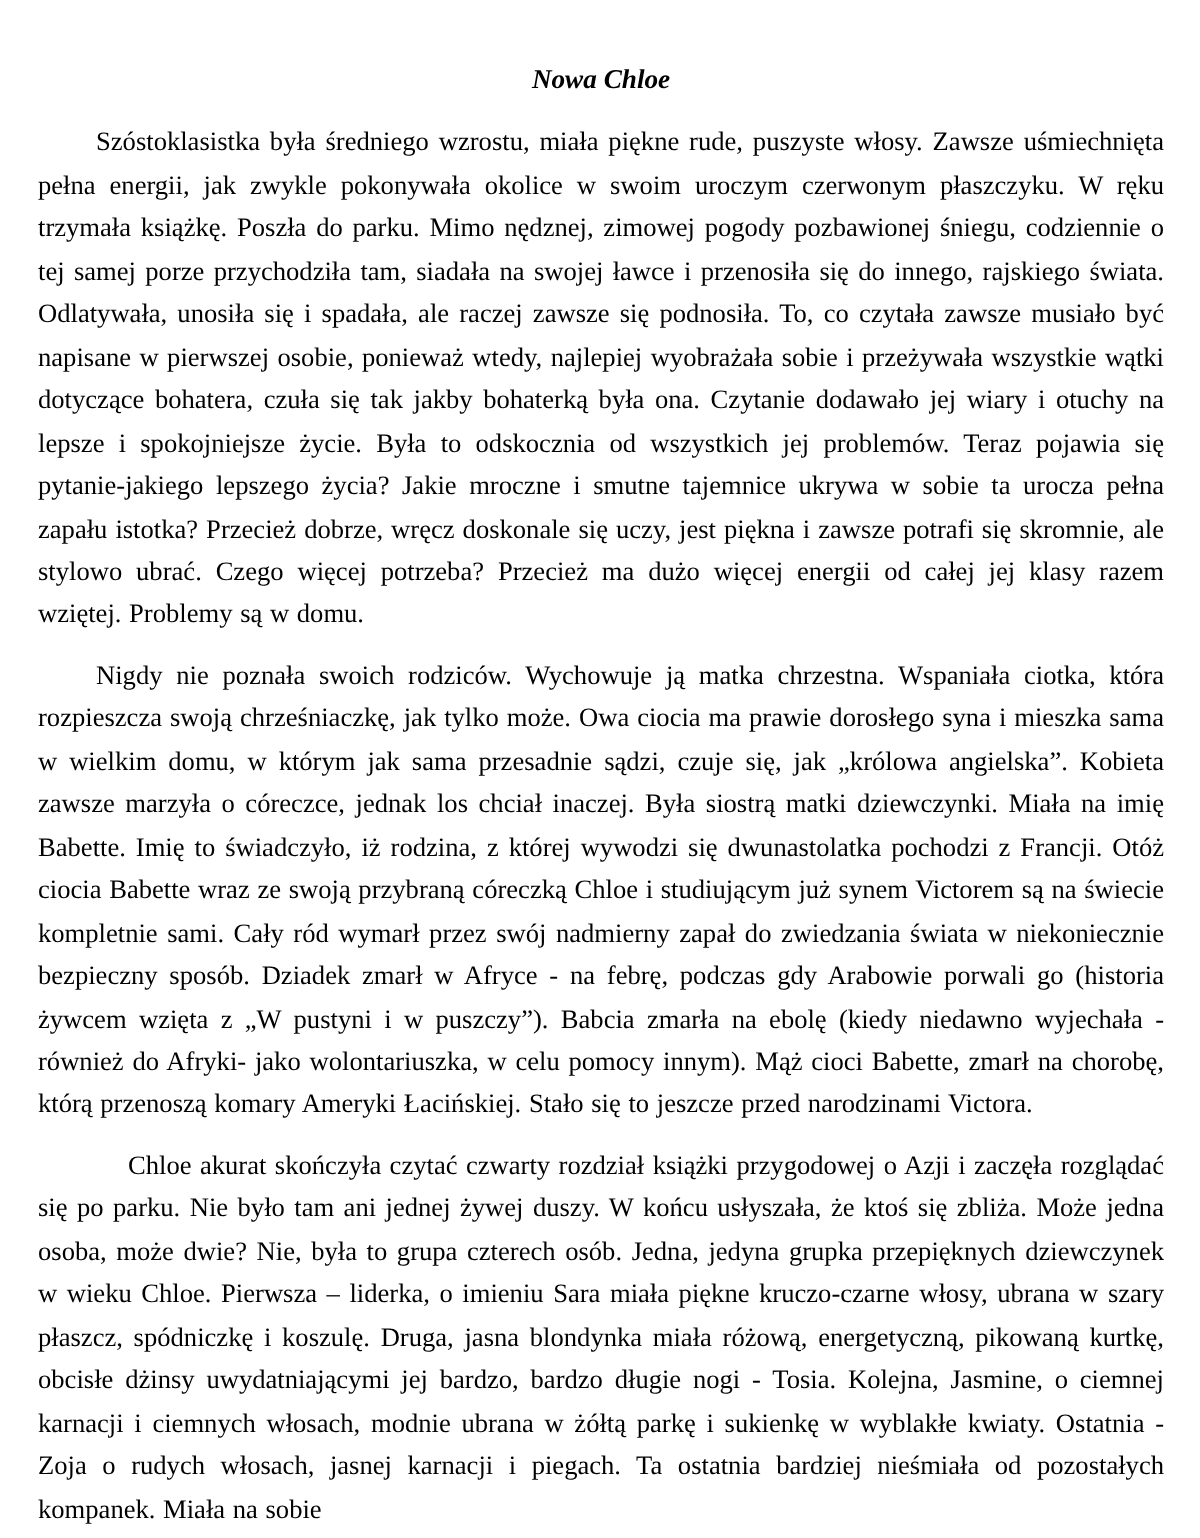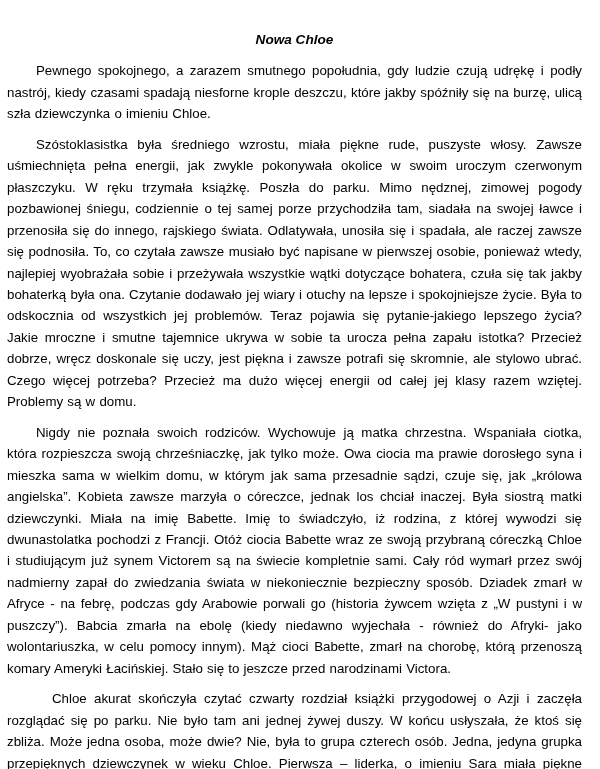--- a/index.html
+++ b/index.html
@@ -10,23 +10,23 @@
   body {
     width: 600px;
     height: 769px;
     overflow: hidden;
     color: #000000;
   }
   .page {
     box-sizing: border-box;
     width: 596px;
     height: 769px;
-    padding: 29px 14px 0 7px;
+    padding: 29px 14px 0 19px;
     background: #ffffff;
-    font-family: Liberation Sans, sans-serif;
+    font-family: Liberation Serif, serif;
     font-size: 13.3px;
     line-height: 21.45px;
     overflow: hidden;
   }
   .doc-title {
     text-align: center;
     font-weight: bold;
     font-style: italic;
     font-size: 13.6px;
     margin: 0 0 10px 0;
@@ -41,20 +41,19 @@
   .para.indent-lg {
     text-indent: 45px;
   }
 </style>
 </head>
 <body>
 
 <div class="page">
   <h1 class="doc-title">Nowa Chloe</h1>
 
-  <p class="para">Pewnego spokojnego, a zarazem smutnego popołudnia, gdy ludzie czują udrękę i podły nastrój, kiedy czasami spadają niesforne krople deszczu, które jakby spóźniły się na burzę, ulicą szła dziewczynka o imieniu Chloe.</p>
 
   <p class="para">Szóstoklasistka była średniego wzrostu, miała piękne rude, puszyste włosy. Zawsze uśmiechnięta pełna energii, jak zwykle pokonywała okolice w swoim uroczym czerwonym płaszczyku. W ręku trzymała książkę. Poszła do parku. Mimo nędznej, zimowej pogody pozbawionej śniegu, codziennie o tej samej porze przychodziła tam, siadała na swojej ławce i przenosiła się do innego, rajskiego świata. Odlatywała, unosiła się i spadała, ale raczej zawsze się podnosiła. To, co czytała zawsze musiało być napisane w pierwszej osobie, ponieważ wtedy, najlepiej wyobrażała sobie i przeżywała wszystkie wątki dotyczące bohatera, czuła się tak jakby bohaterką była ona. Czytanie dodawało jej wiary i otuchy na lepsze i spokojniejsze życie. Była to odskocznia od wszystkich jej problemów. Teraz pojawia się pytanie-jakiego lepszego życia? Jakie mroczne i smutne tajemnice ukrywa w sobie ta urocza pełna zapału istotka? Przecież dobrze, wręcz doskonale się uczy, jest piękna i zawsze potrafi się skromnie, ale stylowo ubrać. Czego więcej potrzeba? Przecież ma dużo więcej energii od całej jej klasy razem wziętej. Problemy są w domu.</p>
 
   <p class="para">Nigdy nie poznała swoich rodziców. Wychowuje ją matka chrzestna. Wspaniała ciotka, która rozpieszcza swoją chrześniaczkę, jak tylko może. Owa ciocia ma prawie dorosłego syna i mieszka sama w wielkim domu, w którym jak sama przesadnie sądzi, czuje się, jak „królowa angielska”. Kobieta zawsze marzyła o córeczce, jednak los chciał inaczej. Była siostrą matki dziewczynki. Miała na imię Babette. Imię to świadczyło, iż rodzina, z której wywodzi się dwunastolatka pochodzi z Francji. Otóż ciocia Babette wraz ze swoją przybraną córeczką Chloe i studiującym już synem Victorem są na świecie kompletnie sami. Cały ród wymarł przez swój nadmierny zapał do zwiedzania świata w niekoniecznie bezpieczny sposób. Dziadek zmarł w Afryce - na febrę, podczas gdy Arabowie porwali go (historia żywcem wzięta z „W pustyni i w puszczy”). Babcia zmarła na ebolę (kiedy niedawno wyjechała - również do Afryki- jako wolontariuszka, w celu pomocy innym). Mąż cioci Babette, zmarł na chorobę, którą przenoszą komary Ameryki Łacińskiej. Stało się to jeszcze przed narodzinami Victora.</p>
 
   <p class="para indent-lg">Chloe akurat skończyła czytać czwarty rozdział książki przygodowej o Azji i zaczęła rozglądać się po parku. Nie było tam ani jednej żywej duszy. W końcu usłyszała, że ktoś się zbliża. Może jedna osoba, może dwie? Nie, była to grupa czterech osób. Jedna, jedyna grupka przepięknych dziewczynek w wieku Chloe. Pierwsza – liderka, o imieniu Sara miała piękne kruczo-czarne włosy, ubrana w szary płaszcz, spódniczkę i koszulę. Druga, jasna blondynka miała różową, energetyczną, pikowaną kurtkę, obcisłe dżinsy uwydatniającymi jej bardzo, bardzo długie nogi - Tosia. Kolejna, Jasmine, o ciemnej karnacji i ciemnych włosach, modnie ubrana w żółtą parkę i sukienkę w wyblakłe kwiaty. Ostatnia - Zoja o rudych włosach, jasnej karnacji i piegach. Ta ostatnia bardziej nieśmiała od pozostałych kompanek. Miała na sobie</p>
 </div>
 
 </body></html>

